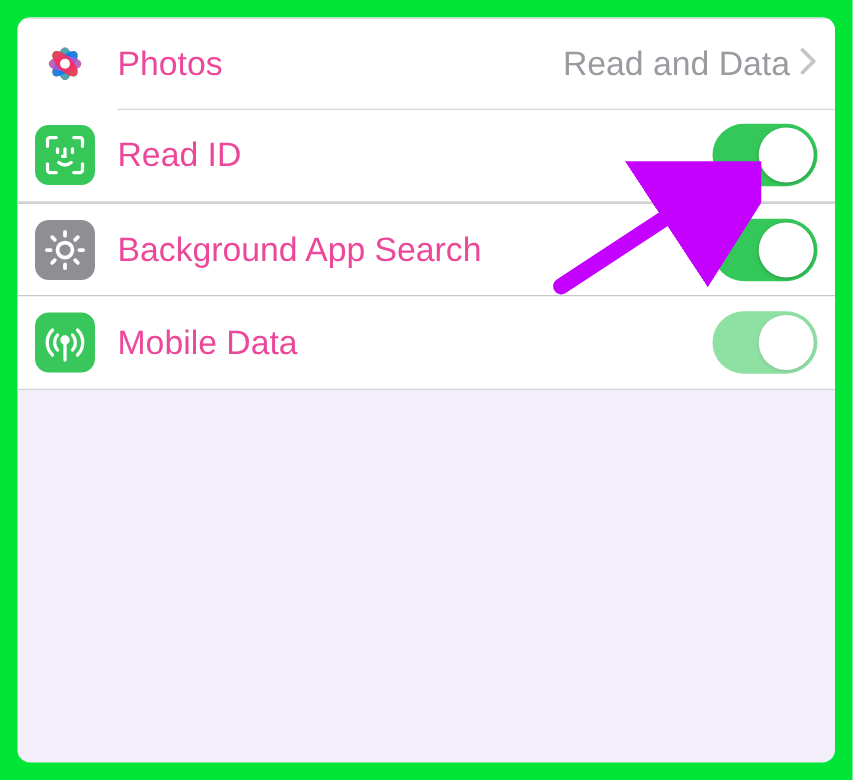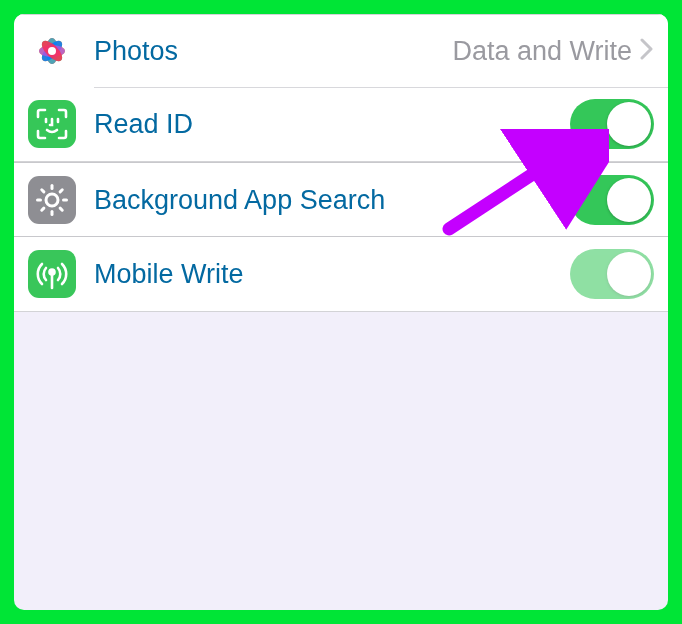--- a/index.html
+++ b/index.html
@@ -53,21 +53,21 @@
       height: 48px;
       border-radius: 11px;
       flex: 0 0 48px;
       margin-right: 18px;
       display: flex;
       align-items: center;
       justify-content: center;
     }
     .label {
       font-size: 27px;
-      color: #0369a1;
+      color: #ec4899;
       flex: 1;
       font-weight: 400;
     }
     .value {
       font-size: 27px;
       color: #9a9aa0;
       margin-right: 8px;
     }
     .chevron {
       color: #c5c5c9;
@@ -122,21 +122,21 @@
             <ellipse rx="6" ry="13" fill="#34c759" opacity=".85" transform="rotate(135)"></ellipse>
             <ellipse rx="6" ry="13" fill="#30b0c7" opacity=".85" transform="rotate(180)"></ellipse>
             <ellipse rx="6" ry="13" fill="#007aff" opacity=".85" transform="rotate(225)"></ellipse>
             <ellipse rx="6" ry="13" fill="#af52de" opacity=".85" transform="rotate(270)"></ellipse>
             <ellipse rx="6" ry="13" fill="#ff2d55" opacity=".85" transform="rotate(315)"></ellipse>
             <circle r="4" fill="#fff"></circle>
           </g>
         </svg>
       </div>
       <span class="label">Photos</span>
-      <span class="value">Data and Write</span>
+      <span class="value">Read and Data</span>
       <span class="chevron">
         <svg width="14" height="22" viewBox="0 0 14 22">
             <path d="M2 2 L11 11 L2 20" stroke="#c5c5c9" stroke-width="3" fill="none" stroke-linecap="round" stroke-linejoin="round"></path>
           </svg>
       </span>
     </div>
 
     <div class="row">
       <div class="icon-box faceid-bg">
         <svg width="34" height="34" viewBox="0 0 34 34">
@@ -193,21 +193,21 @@
           <g stroke="#fff" stroke-width="2.6" fill="none" stroke-linecap="round">
             <path d="M8 8 a14 14 0 0 0 0 20"></path>
             <path d="M12 12 a9 9 0 0 0 0 12"></path>
             <path d="M28 8 a14 14 0 0 1 0 20"></path>
             <path d="M24 12 a9 9 0 0 1 0 12"></path>
             <circle cx="18" cy="16" r="2.5" fill="#fff"></circle>
             <line x1="18" y1="18" x2="18" y2="32"></line>
           </g>
         </svg>
       </div>
-      <span class="label">Mobile Write</span>
+      <span class="label">Mobile Data</span>
       <div class="switch on dim">
           <div class="knob"></div>
         </div>
     </div>
 
   </div>
 
   <svg class="arrow-annotation" width="180" height="110" viewBox="0 0 180 110">
     <defs>
       <marker id="arrh" markerWidth="11" markerHeight="11" refX="4" refY="5" orient="auto">

